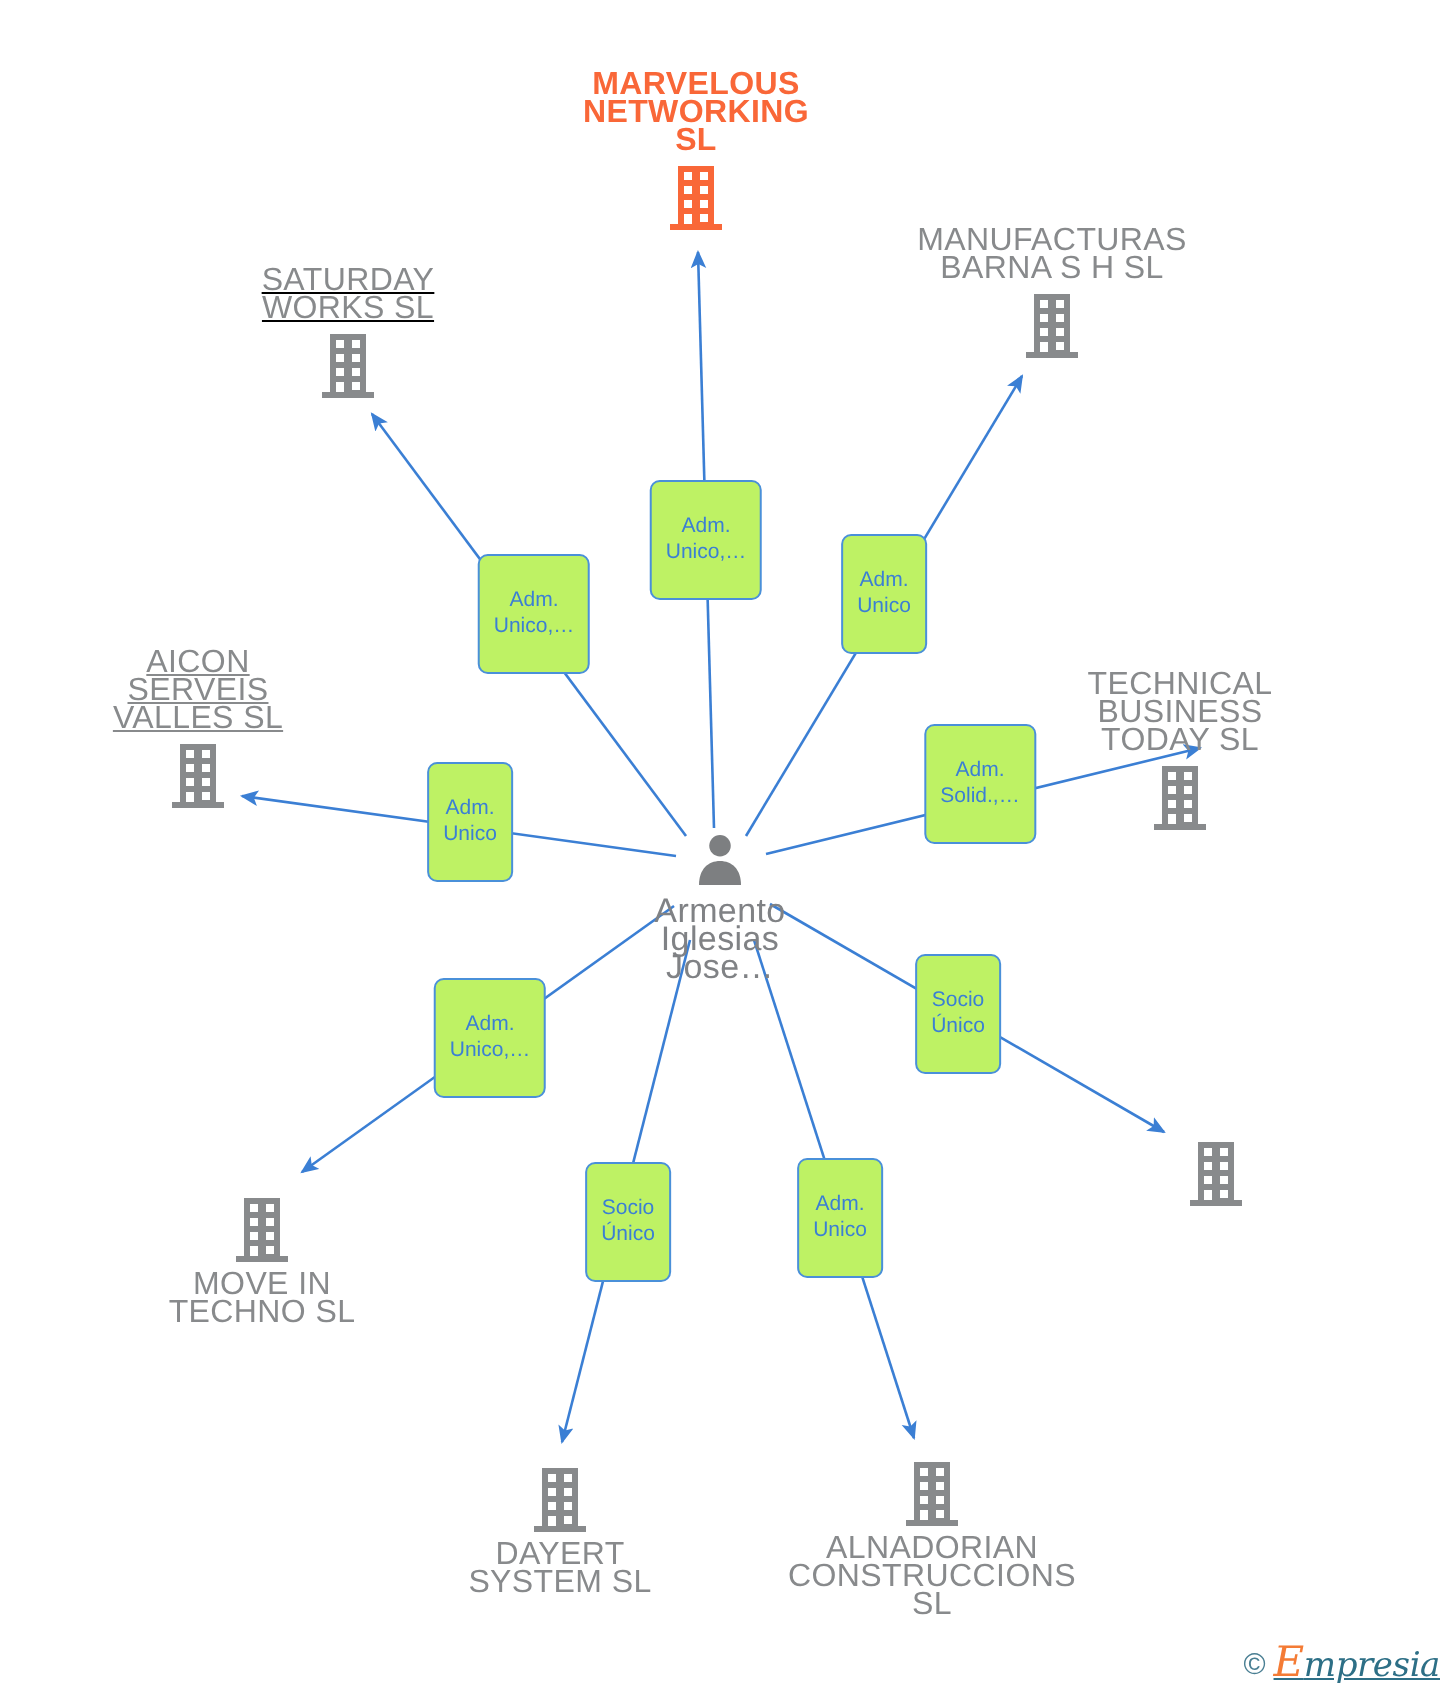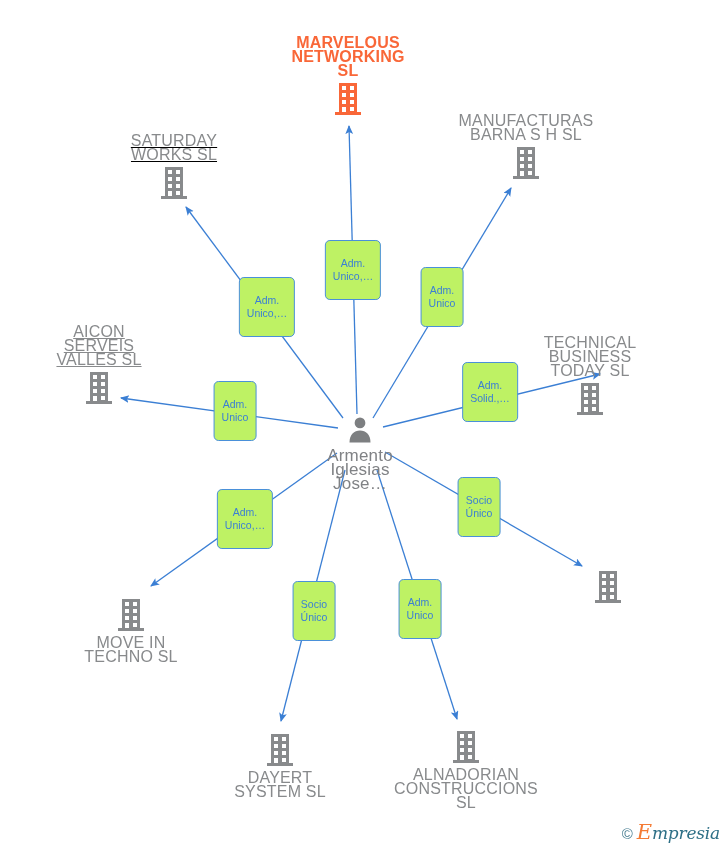--- a/index.html
+++ b/index.html
@@ -88,20 +88,21 @@
     font-size: 15px;
     line-height: 15px;
   }
   #watermark .brand {
     font-family: "DejaVu Serif", serif;
     font-style: italic;
     font-size: 17px;
     line-height: 17px;
     color: #2d6f86;
     letter-spacing: -0.2px;
+    text-decoration: underline;
   }
   #watermark .brand .cap {
     color: #f47b35;
     font-size: 21px;
   }
 </style>
 </head>
 <body>
 
 <div id="graph">

